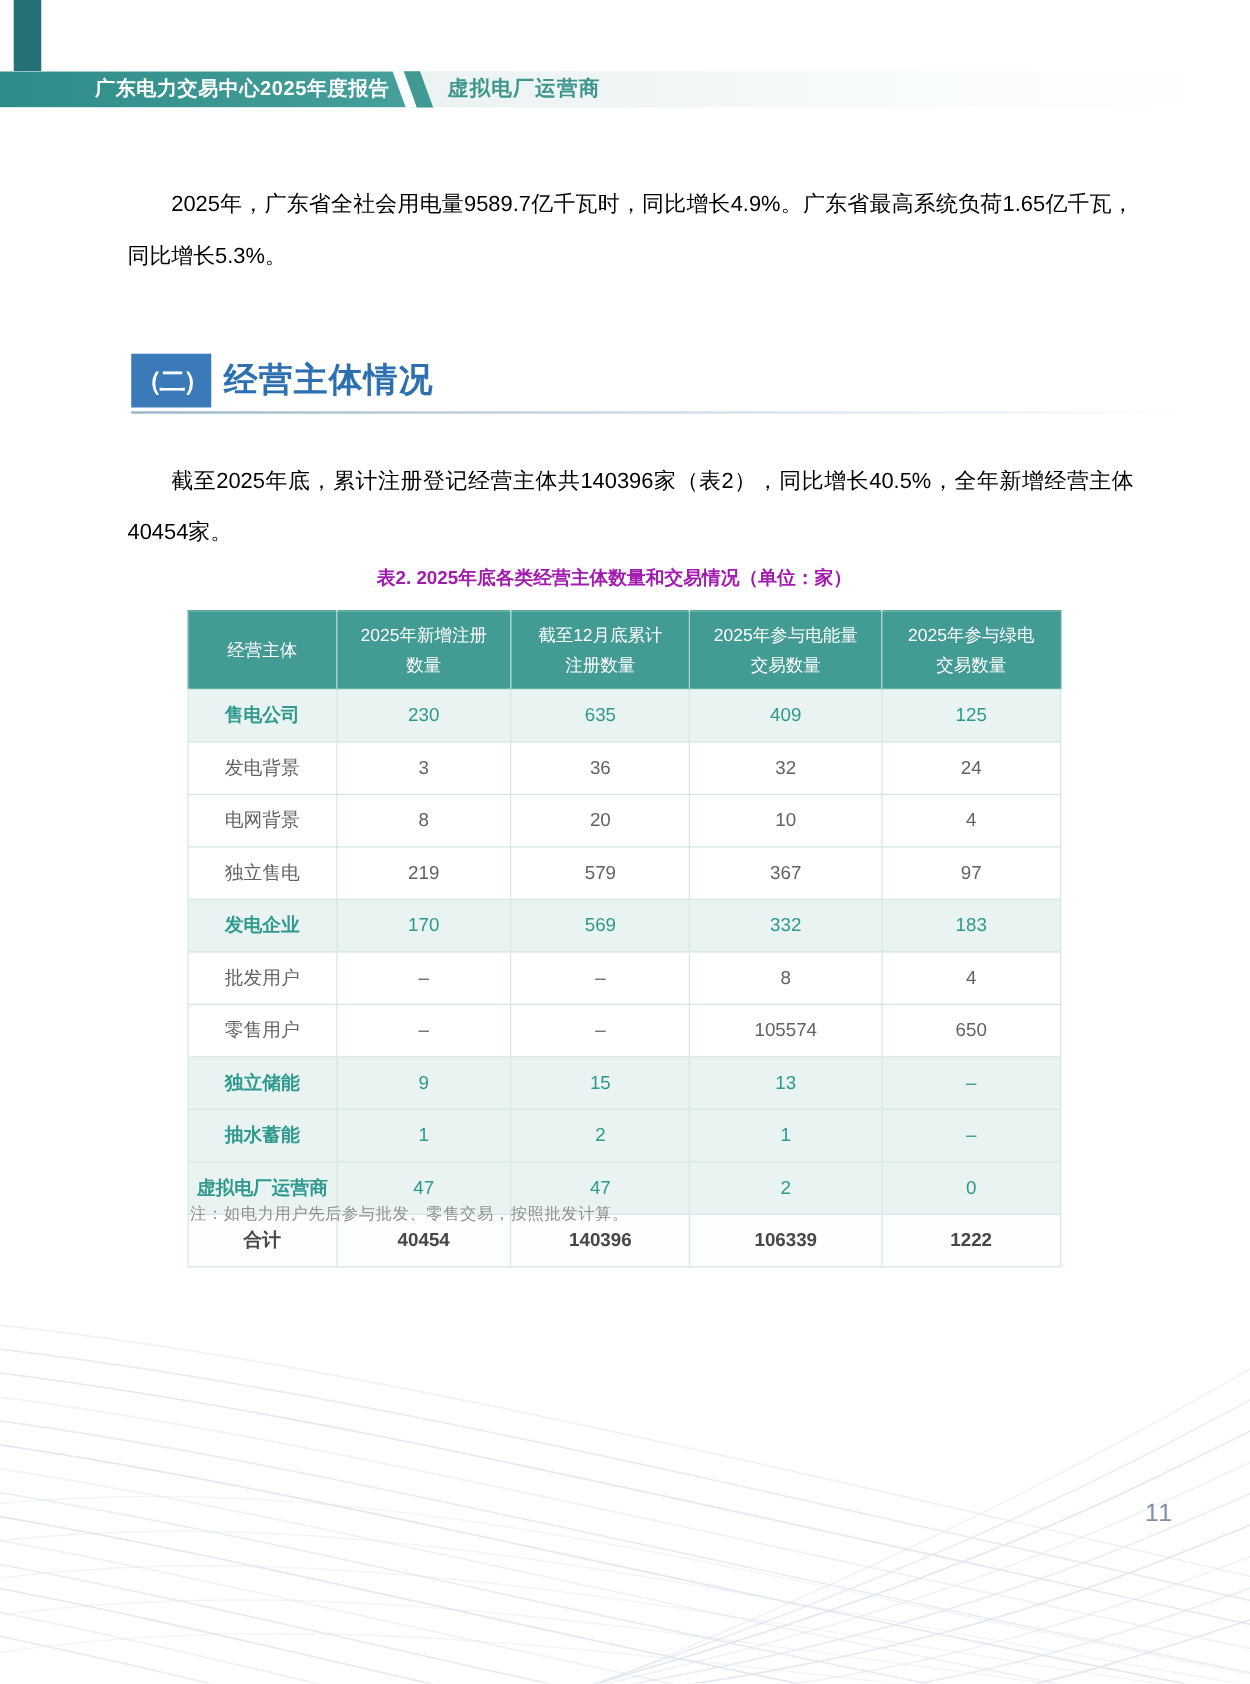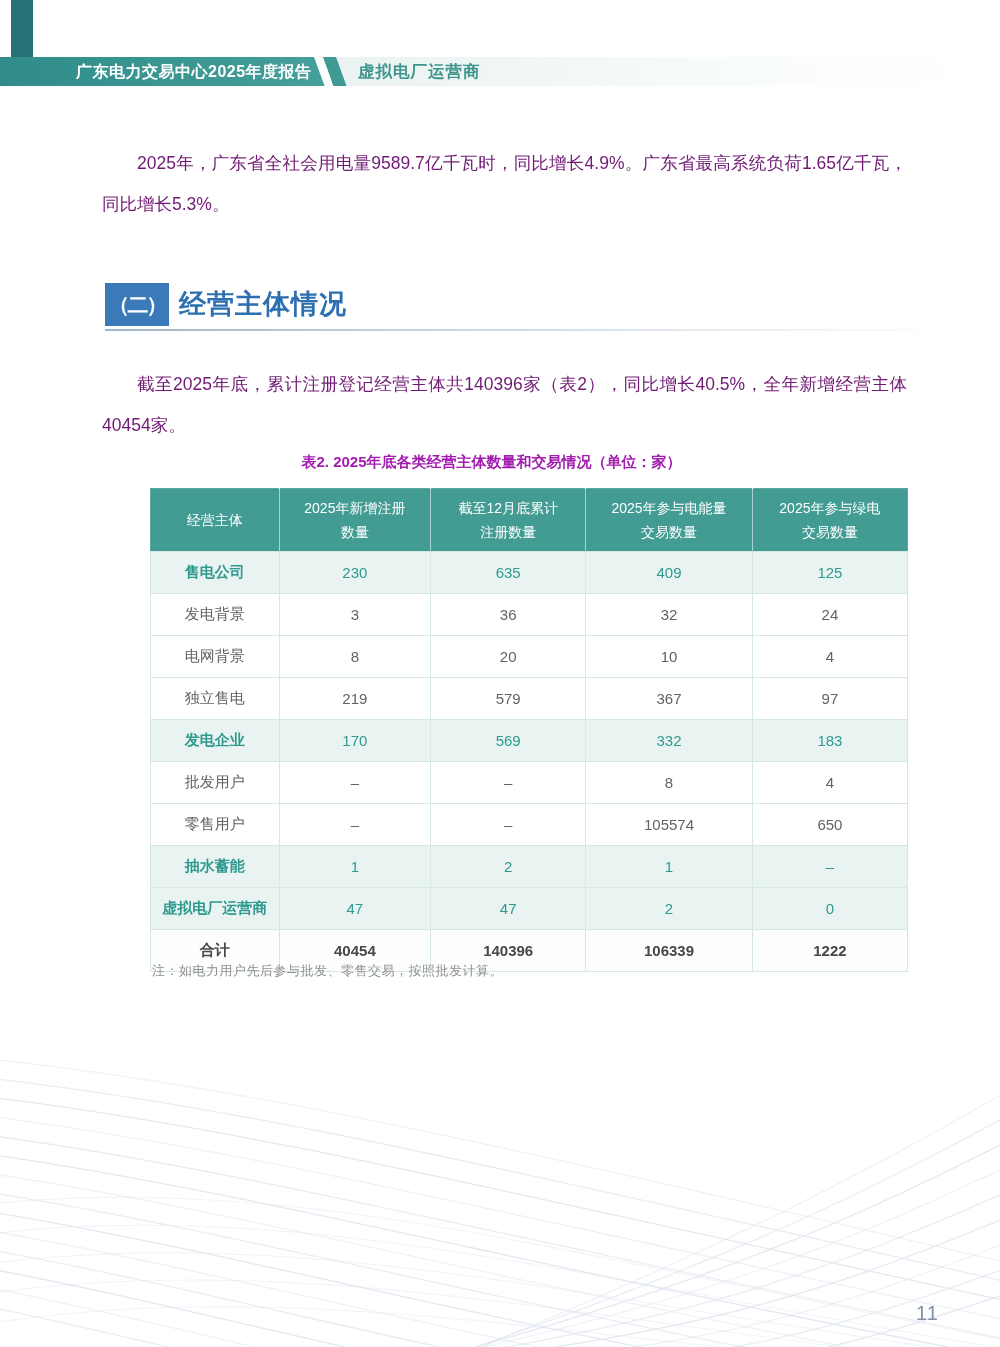--- a/index.html
+++ b/index.html
@@ -17,53 +17,53 @@
     background:linear-gradient(90deg,#2f8c88 0%,#46a09b 100%);
     clip-path:polygon(0 0,314px 0,336px 100%,0 100%);}
   .topbar-title{position:absolute;left:76px;top:0;height:29px;line-height:29px;
     color:#ffffff;font-size:16px;font-weight:bold;letter-spacing:.5px;white-space:nowrap;}
   .stripe-white{position:absolute;left:314px;top:0;width:9px;height:29px;background:#fbfdfd;transform:skewX(20deg);transform-origin:top left;}
   .stripe-teal{position:absolute;left:323px;top:0;width:13px;height:29px;background:#3f9a93;transform:skewX(20deg);transform-origin:top left;}
   .topbar-tab{position:absolute;left:358px;top:0;height:29px;line-height:29px;
     color:#3e958d;font-size:16.5px;font-weight:bold;letter-spacing:1px;white-space:nowrap;}
   
   .para{position:absolute;left:102px;width:805px;margin:0;
-    color:#701a75;font-size:17.5px;line-height:41px;text-align:justify;text-indent:2em;}
+    color:#000000;font-size:17.5px;line-height:41px;text-align:justify;text-indent:2em;}
   .p1{top:143px;}
   .p2{top:364px;}
   
   .section-head{position:absolute;left:105px;top:283px;width:850px;height:50px;}
   .badge{position:absolute;left:0;top:0;width:64px;height:43px;background:#3a7ab8;
     color:#ffffff;font-size:21px;font-weight:bold;display:flex;align-items:center;justify-content:center;letter-spacing:-2px;}
   .sec-title{position:absolute;left:74px;top:0;height:43px;line-height:43px;
     color:#2d70b2;font-size:27px;font-weight:bold;letter-spacing:1px;white-space:nowrap;}
   .sec-underline{position:absolute;left:0;top:46px;width:848px;height:2px;
     background:linear-gradient(to right,#9cb5ca 0%,#c9d6e2 40%,#e9eef3 75%,rgba(255,255,255,0) 100%);}
   
   .tbl-caption{position:absolute;left:150px;top:453px;width:683px;text-align:center;
     color:#a21caf;font-size:15px;font-weight:bold;}
-  .data-table{position:absolute;left:150px;top:488px;width:758px;
+  .data-table{position:absolute;left:150px;top:488px;width:699px;
     border-collapse:collapse;table-layout:fixed;font-size:15px;
     border:1px solid #5aa79f;}
   .data-table th{
     background:#439c94;color:#ffffff;font-weight:normal;font-size:14px;
     height:62px;line-height:1.75;text-align:center;vertical-align:middle;
     white-space:pre-line;border-left:1px solid rgba(255,255,255,.55);padding:0 2px;}
   .data-table th:first-child{border-left:none;}
   .data-table td{
     height:33px;text-align:center;vertical-align:middle;
     border:1px solid #d5e8e4;color:#636363;padding:4px 2px;}
   .data-table tr.hl td{background:#e9f4f2;color:#2f998f;}
   .data-table tr.hl td.lbl{font-weight:bold;}
   .data-table tr.total td{background:#fcfdfd;color:#474747;font-weight:bold;}
   
   .note{position:absolute;left:152px;top:962px;color:#8f8f8f;font-size:13px;letter-spacing:.5px;}
   
   .waves{position:absolute;left:0;top:1000px;width:1000px;height:347px;}
-  .page-num{position:absolute;left:916px;top:1302px;color:#8290a5;font-size:20px;letter-spacing:1px;}
+  .page-num{position:absolute;left:916px;top:1200px;color:#8290a5;font-size:20px;letter-spacing:1px;}
 </style>
 </head>
 <body>
 
 <div class="page">
 
   <div class="corner-mark"></div>
 
   <header class="topbar">
     <div class="topbar-dark"></div>
@@ -148,20 +148,27 @@
           <td>–</td>
           <td>8</td>
           <td>4</td>
         </tr>
         <tr>
           <td class="lbl">零售用户</td>
           <td>–</td>
           <td>–</td>
           <td>105574</td>
           <td>650</td>
+        </tr>
+        <tr class="hl">
+          <td class="lbl">独立储能</td>
+          <td>9</td>
+          <td>15</td>
+          <td>13</td>
+          <td>–</td>
         </tr>
         <tr class="hl">
           <td class="lbl">抽水蓄能</td>
           <td>1</td>
           <td>2</td>
           <td>1</td>
           <td>–</td>
         </tr>
         <tr class="hl">
           <td class="lbl">虚拟电厂运营商</td>

